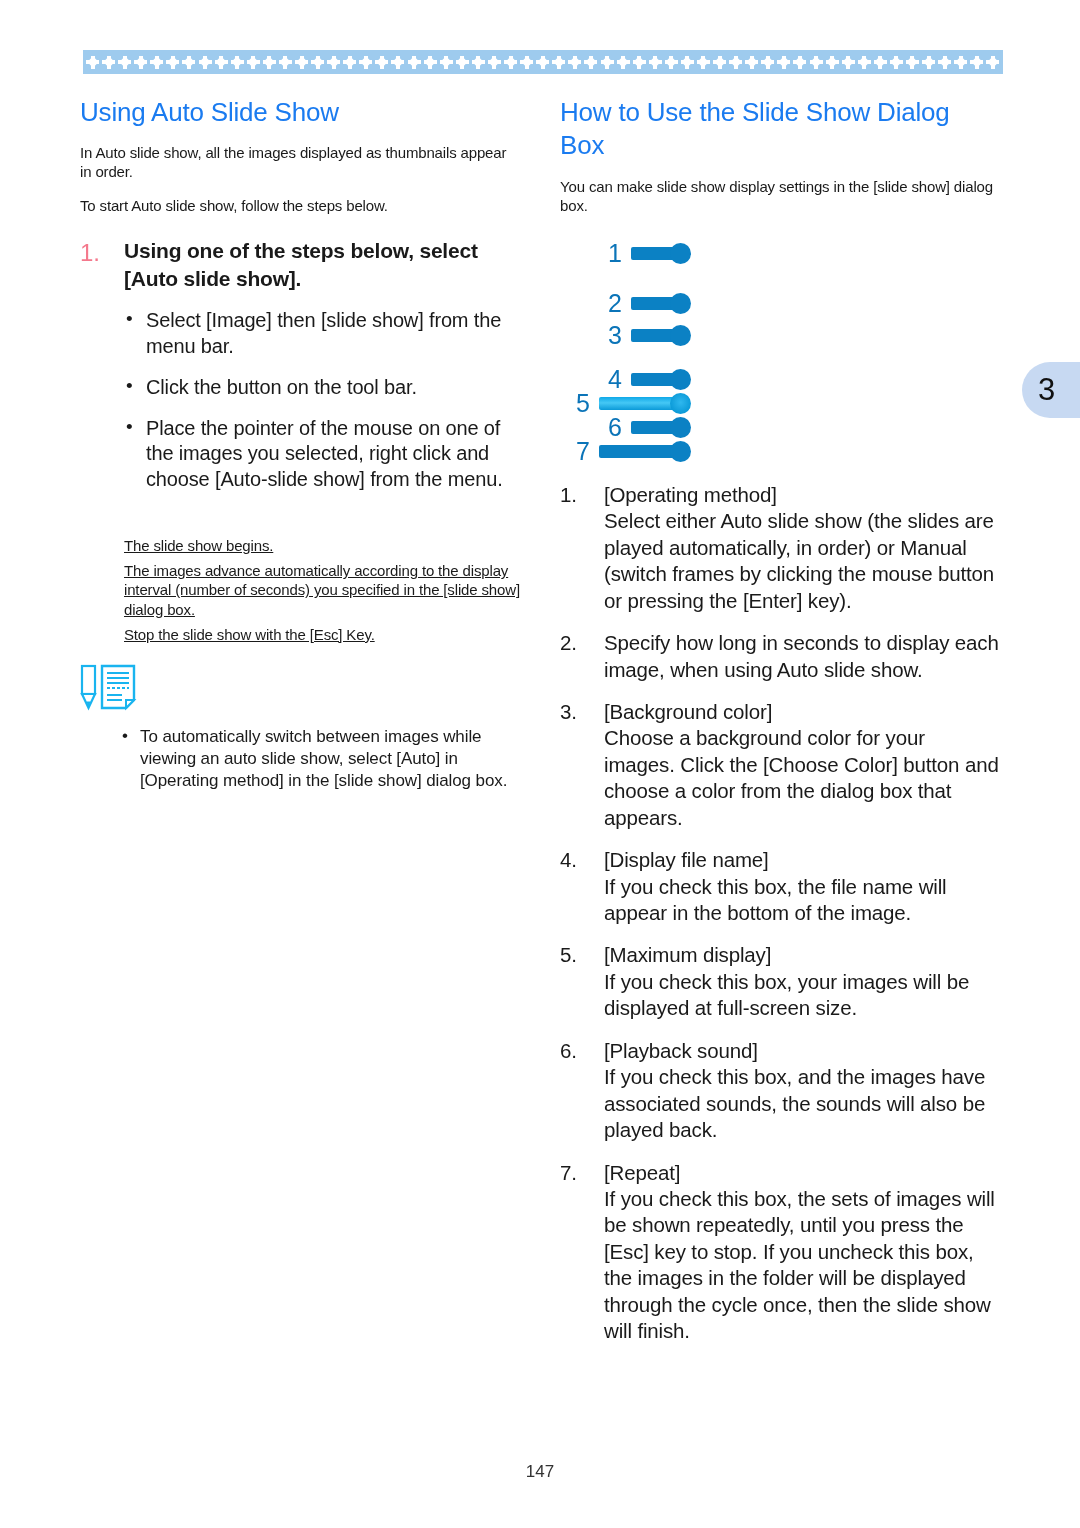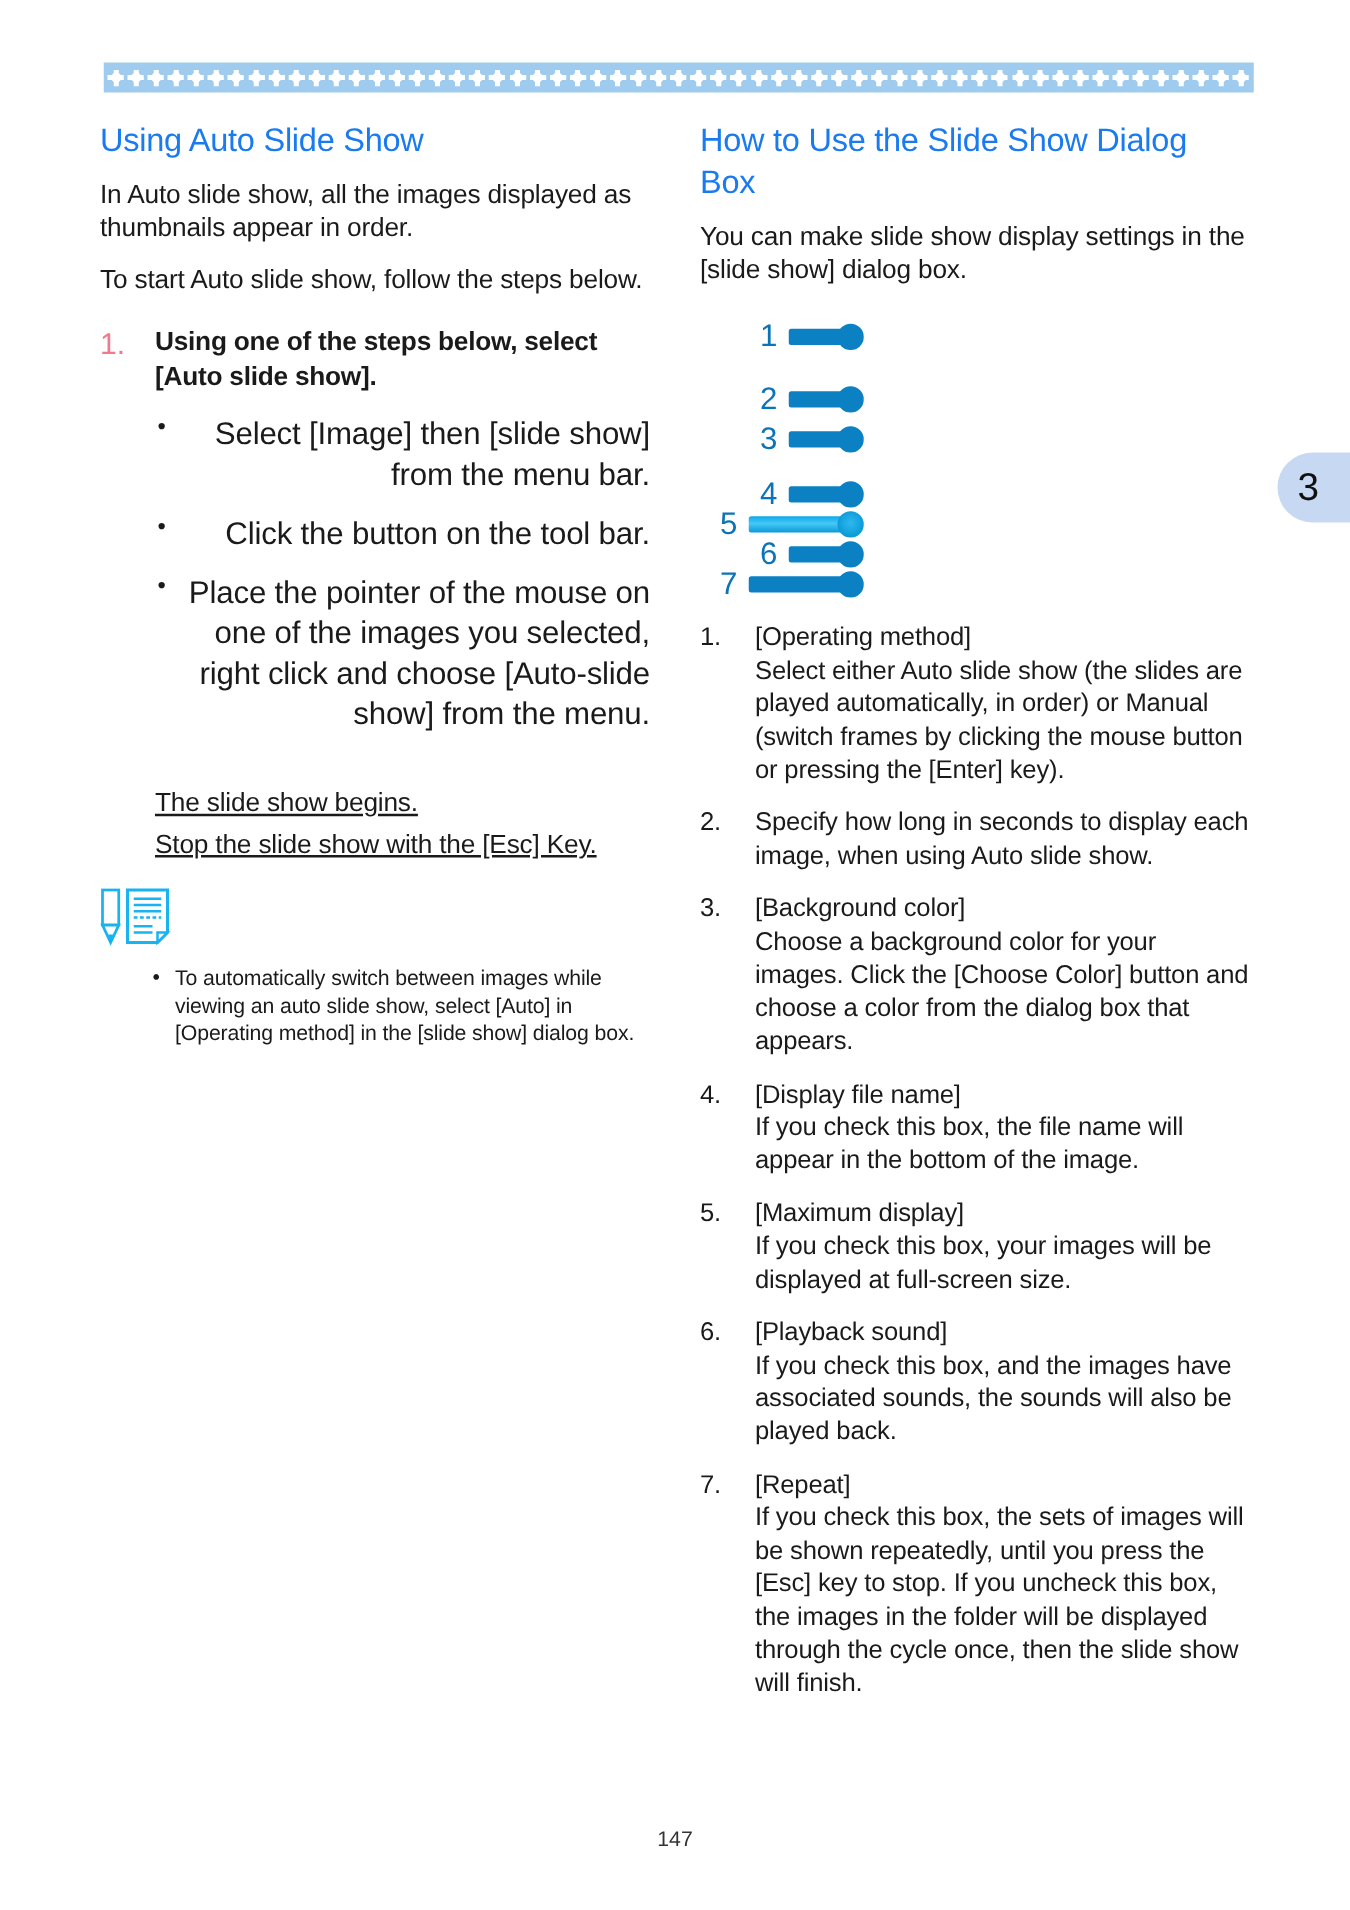--- a/index.html
+++ b/index.html
@@ -103,21 +103,21 @@
   h2.section-title {
     color: #1a7bf0;
     font-size: 26px;
     font-weight: normal;
     margin: 0 0 14px 0;
     line-height: 1.28;
     letter-spacing: -0.2px;
   }
 
   p.body {
-    font-size: 21px;
+    font-size: 15px;
     line-height: 1.28;
     margin: 0 0 14px 0;
     letter-spacing: -0.15px;
   }
   p.body.tight { margin-bottom: 6px; }
 
   
   .step {
     display: flex;
     margin: 22px 0 16px 0;
@@ -138,26 +138,25 @@
   }
 
   
   ul.bullets {
     list-style: none;
     margin: 0 0 0 0;
     padding: 0 0 0 44px;
   }
   ul.bullets li {
     position: relative;
-    font-size: 25px;
+    font-size: 20px;
     line-height: 1.29;
     margin-bottom: 15px;
     padding-left: 22px;
     letter-spacing: -0.15px;
-    text-align: right;
   }
   ul.bullets li::before {
     content: "\2022";
     position: absolute;
     left: 2px;
     top: -1px;
     font-size: 19px;
   }
 
   .spacer-lg { height: 28px; }
@@ -466,20 +465,21 @@
   <ul class="bullets" id="step-bullets">
       <li>Select [Image] then  [slide show] from the menu bar.</li>
       <li>Click the      button on the tool bar.</li>
       <li>Place the pointer of the mouse on one of the images you selected, right click and choose [Auto-slide show] from the menu.</li>
     </ul>
 
   <div class="spacer-lg"></div>
 
   <div style="padding-left:44px;text-decoration:underline;">
     <p class="body tight">The slide show begins.</p>
+    <p class="body tight">The images advance automatically according to the display interval (number of seconds) you specified in the [slide show] dialog box.</p>
     <p class="body">Stop the slide show with the [Esc] Key.</p>
   </div>
 
   <div class="note-icon">
     <svg width="62" height="48" viewBox="0 0 62 48" xmlns="http://www.w3.org/2000/svg">
 
       <rect x="2" y="2" width="13" height="28" fill="#ffffff" stroke="#19b4ef" stroke-width="2.2"></rect>
       <polygon points="2,30 15,30 8.5,44" fill="#ffffff" stroke="#19b4ef" stroke-width="2.2"></polygon>
       <polygon points="6.5,37.5 10.5,37.5 8.5,44" fill="#19b4ef"></polygon>
 

